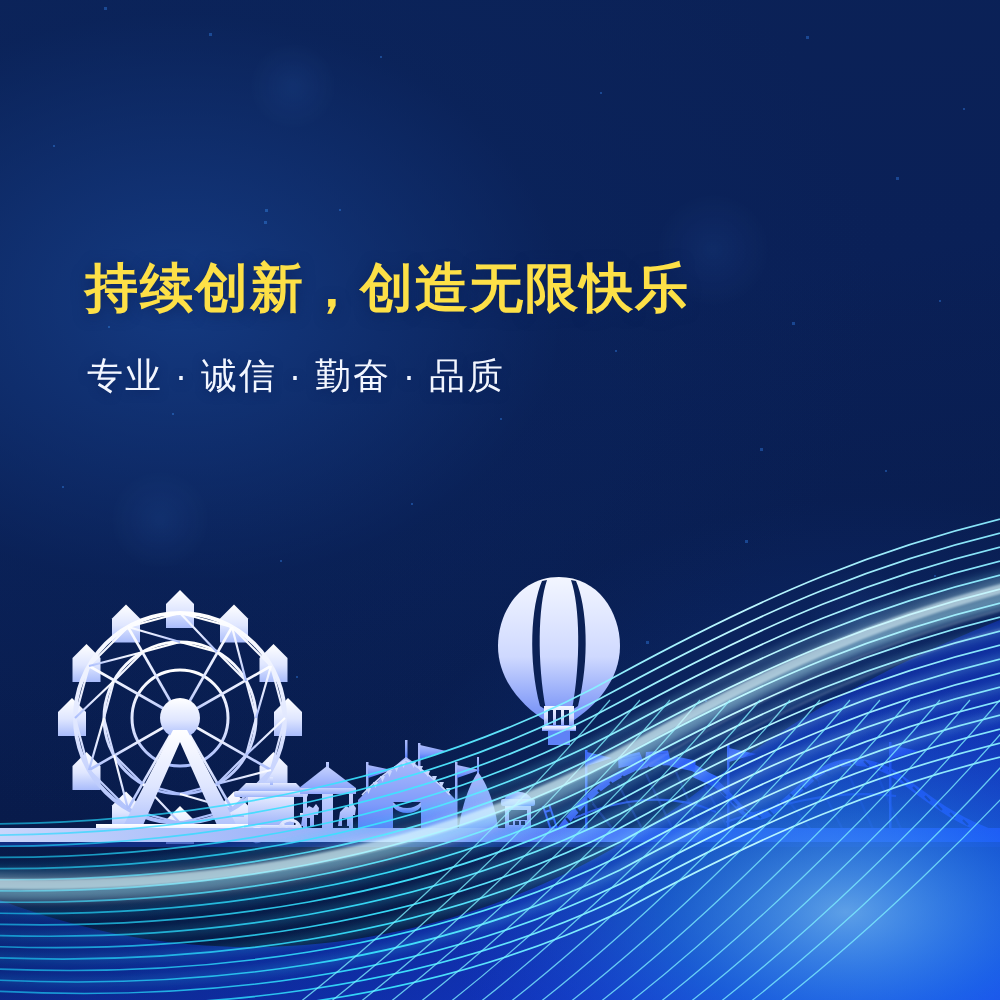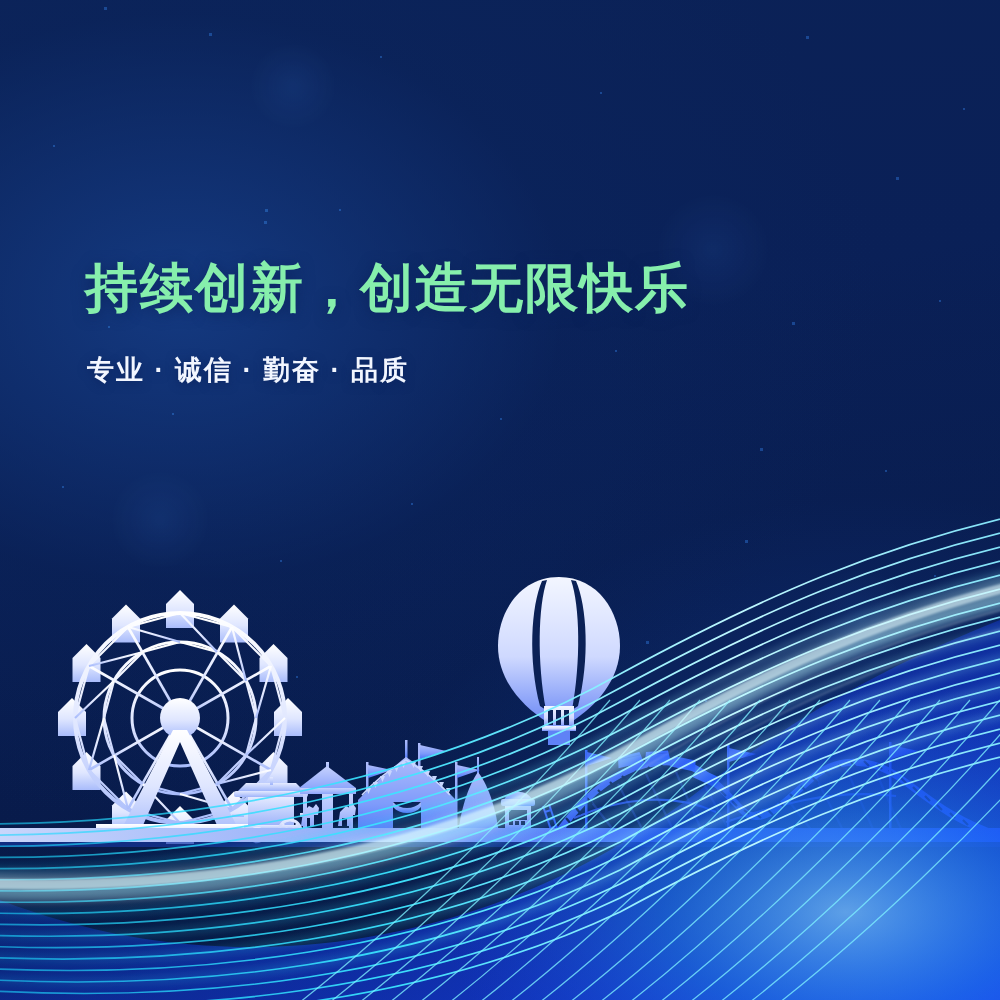--- a/index.html
+++ b/index.html
@@ -37,33 +37,33 @@
     mix-blend-mode: screen;
   }
   
   #text-block {
     position: absolute;
     left: 85px;
     top: 258px;
     width: 820px;
   }
   #headline {
-    color: #86efac;
+    color: #fde047;
     font-size: 53px;
     line-height: 1.12;
     font-weight: 700;
     letter-spacing: 2px;
     white-space: nowrap;
     text-shadow: 0 2px 14px rgba(10,34,92,.85);
     margin: 0;
   }
   #subtitle {
     color: #f2f6ff;
-    font-size: 27px;
-    font-weight: 700;
+    font-size: 36px;
+    font-weight: 400;
     letter-spacing: 2px;
     white-space: nowrap;
     margin: 35px 0 15px 2px;
     text-shadow: 0 2px 10px rgba(10,34,92,.8);
   }
   
   #wave-wrap { pointer-events: none; }
   
   #skyline { pointer-events: none; }
 </style>

